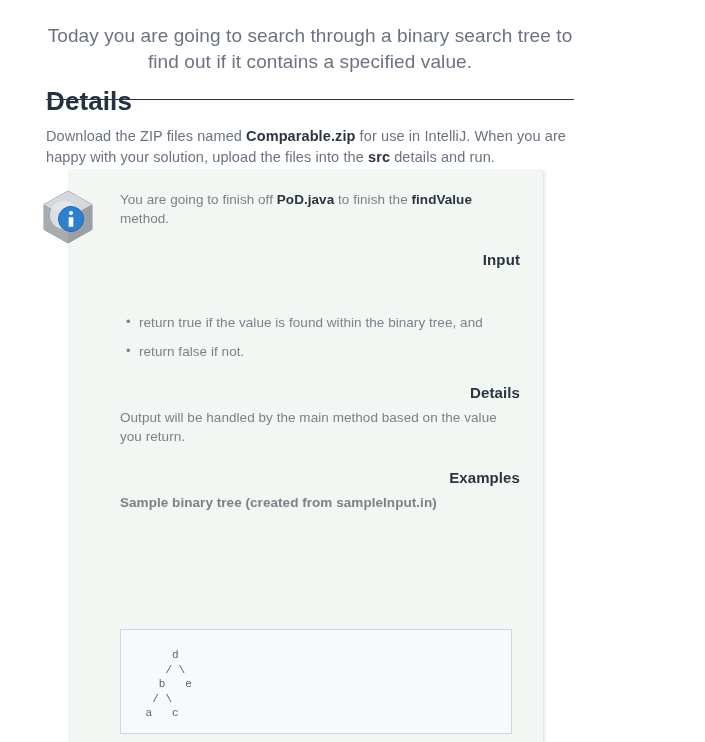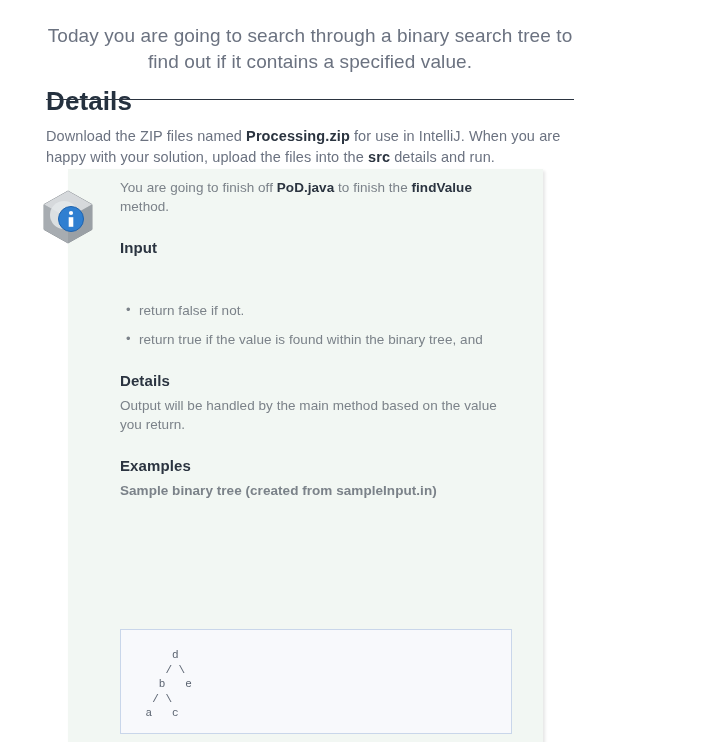--- a/index.html
+++ b/index.html
@@ -89,21 +89,21 @@
     top: 189px;
     width: 56px;
     height: 56px;
   }
   .info-icon svg { display: block; }
 
   
   .callout-body {
     position: absolute;
     left: 120px;
-    top: 178px;
+    top: 190px;
     width: 400px;
   }
   .callout-body p {
     margin: 0;
     font-size: 13.5px;
     line-height: 19.3px;
     color: #7b8289;
     letter-spacing: 0.05px;
   }
   .callout-body p b,
@@ -111,20 +111,21 @@
     color: #2b3440;
     font-weight: bold;
   }
   .c-h {
     margin: 0;
     font-size: 15px;
     font-weight: bold;
     color: #2b3440;
     letter-spacing: 0.1px;
     line-height: 20px;
+    text-align: right;
   }
   .gap-lg { height: 21px; }
   .gap-md { height: 12px; }
   .gap-sm { height: 5px; }
 
   ul.bullets {
     margin: 0;
     padding: 0 0 0 19px;
     list-style: none;
   }
@@ -179,21 +180,21 @@
 <body>
 
 <div class="page">
 
   <p class="intro">Today you are going to search through a binary search tree to find out if it contains a specified value.</p>
 
   <h2 class="details-heading">Details</h2>
   <div class="details-rule"></div>
 
   <p class="download-para">
-    <span>Download the ZIP files named </span><b>Processing.zip</b><span> for use in IntelliJ. When you are happy with your solution, upload the files into the </span><b>src</b><span> details and run.</span>
+    <span>Download the ZIP files named </span><b>Comparable.zip</b><span> for use in IntelliJ. When you are happy with your solution, upload the files into the </span><b>src</b><span> details and run.</span>
   </p>
 
   <div class="callout"></div>
 
   <div class="info-icon">
     <svg width="56" height="56" viewBox="0 0 56 56" xmlns="http://www.w3.org/2000/svg">
 
       <polygon points="28,2 52,15.5 52,40.5 28,54 4,40.5 4,15.5" fill="#b9bdc1" stroke="#8f9499" stroke-width="1"></polygon>
 
       <polygon points="28,2 52,15.5 28,29 4,15.5" fill="#d6d9dc"></polygon>
@@ -222,22 +223,22 @@
     <h3 class="c-h">Input</h3>
     <div class="gap-sm"></div>
 
     <div class="gap-lg"></div>
 
     <div class="gap-sm"></div>
 
     <div class="gap-md"></div>
 
     <ul class="bullets">
+      <li>return true if the value is found within the binary tree, and</li>
       <li>return false if not.</li>
-      <li>return true if the value is found within the binary tree, and</li>
     </ul>
 
     <div class="gap-md"></div>
 
     <h3 class="c-h">Details</h3>
     <div class="gap-sm"></div>
     <p>Output will be handled by the main method based on the value you return.</p>
 
     <div class="gap-lg"></div>
 

